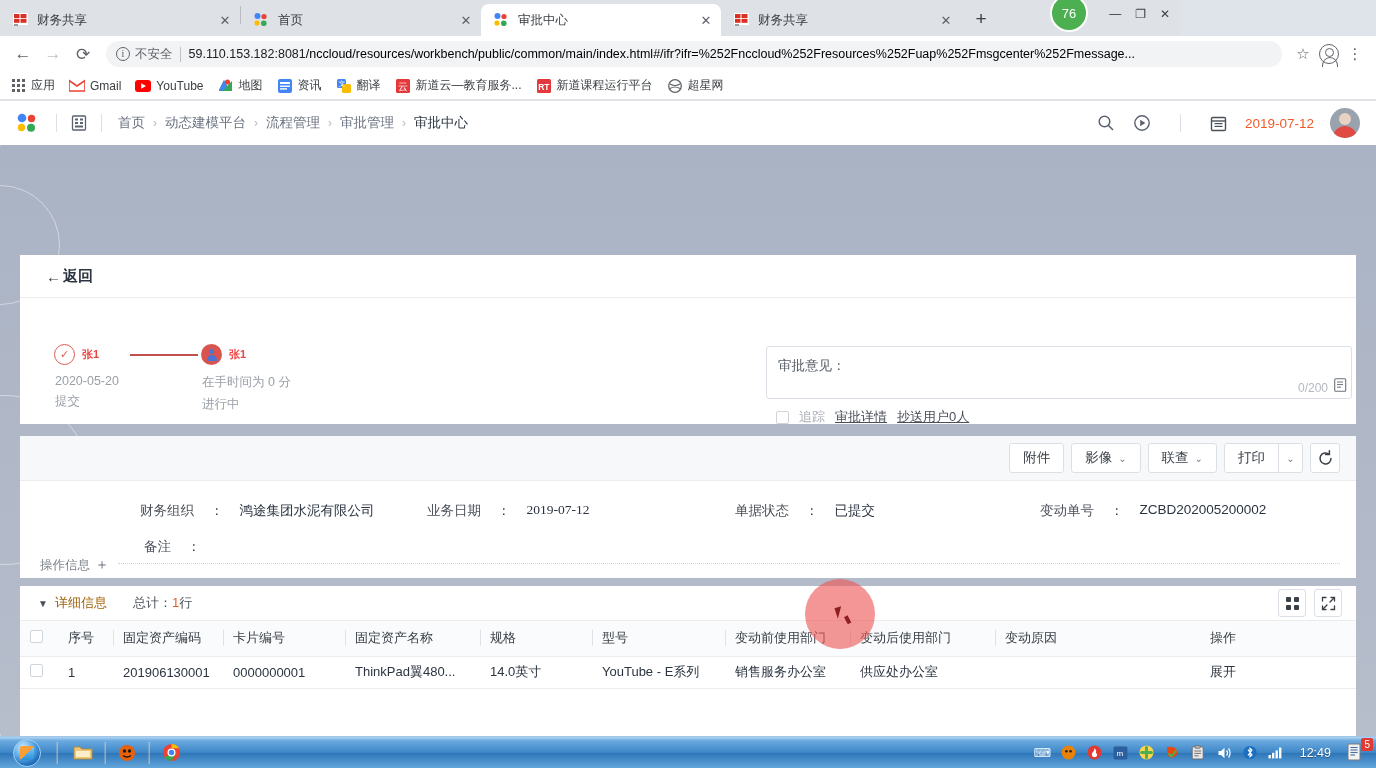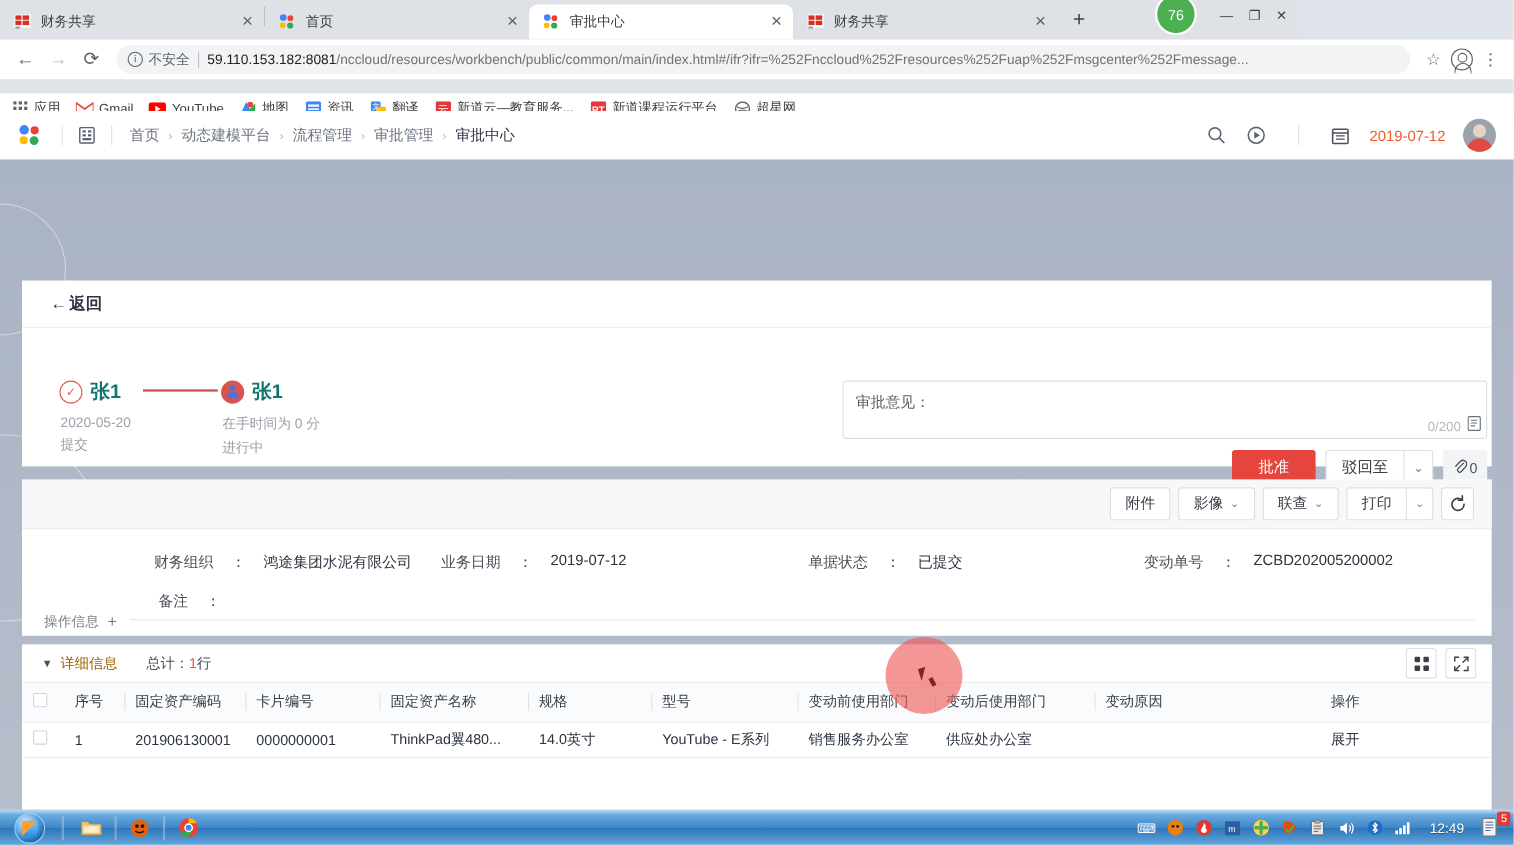--- a/index.html
+++ b/index.html
@@ -77,35 +77,34 @@
   }
   .omnibox .info-ico{
     width:14px;height:14px;border:1.4px solid #5f6368;border-radius:50%;
     flex:0 0 14px; margin-right:5px; font-size:10px; line-height:11px;
     text-align:center; color:#5f6368; font-family:"Liberation Serif",serif;
   }
   .omnibox .insecure{ color:#5f6368; margin-right:7px; white-space:nowrap;}
   .omnibox .vbar{ width:1px;height:15px;background:#bdc1c6;margin-right:8px;}
   .omnibox .url{ white-space:nowrap; overflow:hidden; text-overflow:ellipsis; flex:1 1 auto;}
   .omnibox .url .host{ color:#202124; }
-  .omnibox .url .path{ color:#737373; }
+  .omnibox .url .path{ color:#000000; }
   .tb-icon{ width:26px;height:26px;display:flex;align-items:center;justify-content:center;
     color:#5f6368;font-size:15px;flex:0 0 26px;}
   .avatar-tb{width:20px;height:20px;border-radius:50%;border:1.6px solid #5f6368;
     position:relative;}
   .avatar-tb:before{content:"";position:absolute;left:5px;top:3px;width:7px;height:7px;
     border-radius:50%;border:1.6px solid #5f6368;}
   .avatar-tb:after{content:"";position:absolute;left:1.5px;top:12px;width:14px;height:9px;
     border-radius:50% 50% 0 0 / 90% 90% 0 0;border:1.6px solid #5f6368;border-bottom:none;}
 
   .bookmarks {
     position:absolute; left:0; top:72px; width:1376px; height:28px;
     background:#ffffff; display:flex; align-items:center; padding:0 10px;
     border-bottom:1px solid #e0e0e0;
-    margin-top:13px;
   }
   .bm {
     display:flex;align-items:center;gap:5px;margin-right:14px;
     font-size:12px;color:#3c4043;white-space:nowrap;
   }
   .bm .bmico{ width:16px;height:16px;flex:0 0 16px;display:flex;align-items:center;justify-content:center;}
 
   
   .page { position:absolute; left:0; top:101px; width:1376px; height:635px; background:#ffffff; }
 
@@ -144,21 +143,21 @@
   .flowarea{position:relative;height:126px;padding:20px 0 0 34px;}
   .node{position:absolute;}
   .node .row1{display:flex;align-items:center;gap:7px;}
   .circ-check{width:21px;height:21px;border-radius:50%;border:1.4px solid #e05a52;
     display:flex;align-items:center;justify-content:center;color:#e05a52;font-size:11px;}
   .circ-user{width:21px;height:21px;border-radius:50%;background:#d9534f;
     display:flex;align-items:center;justify-content:center;}
   .circ-user span{display:block;width:12px;height:12px;position:relative;}
   .circ-user span:before{content:"";position:absolute;left:3.5px;top:0;width:5px;height:5px;border-radius:50%;background:#4a74d6;}
   .circ-user span:after{content:"";position:absolute;left:1px;top:6px;width:10px;height:6px;border-radius:5px 5px 0 0;background:#4a74d6;}
-  .node .nm{font-size:18px;color:#0f766e;font-weight:bold;}
+  .node .nm{font-size:11px;color:#ef4444;font-weight:bold;}
   .node .sub{font-size:12.5px;color:#9aa0a8;margin-top:9px;margin-left:1px;}
   .node .sub2{font-size:12.5px;color:#9aa0a8;margin-top:5px;margin-left:1px;}
   .flowline{position:absolute;left:110px;top:230px;width:68px;height:1.6px;background:#c0504d;}
 
   .comment-box{
     position:absolute;left:746px;top:48px;width:586px;
   }
   .ta{
     width:100%;height:53px;border:1px solid #dcdfe6;border-radius:3px;
     position:relative;background:#fff;
@@ -563,20 +562,26 @@
             <span class="cnt">0/200</span>
             <span class="memo">
               <svg width="13" height="14" viewBox="0 0 13 14">
                   <rect x="0.7" y="0.7" width="11" height="12.6" rx="1" fill="none" stroke="#6d737b" stroke-width="1.1"></rect>
                   <line x1="3" y1="4" x2="9" y2="4" stroke="#6d737b" stroke-width="1"></line>
                   <line x1="3" y1="6.6" x2="9" y2="6.6" stroke="#6d737b" stroke-width="1"></line>
                   <line x1="3" y1="9.2" x2="7" y2="9.2" stroke="#6d737b" stroke-width="1"></line>
                 </svg>
             </span>
           </div>
+          <div class="optrow">
+            <span class="cbx"></span>
+            <span class="opt-dim">追踪</span>
+            <span class="opt-link">审批详情</span>
+            <span class="opt-link">抄送用户0人</span>
+          </div>
           <div class="btnrow">
             <span class="btn-primary">批准</span>
             <span class="btn-split">
               <span class="lbl">驳回至</span>
               <span class="cv">⌄</span>
             </span>
             <span class="btn-attach">
               <span>
                 <svg width="13" height="14" viewBox="0 0 13 14">
                     <path d="M9.5 4 L4.5 9 a2 2 0 0 0 2.8 2.8 L11.5 7.2 a3.4 3.4 0 0 0 -4.8 -4.8 L2.4 6.8" fill="none" stroke="#4a5059" stroke-width="1.2" stroke-linecap="round"></path>
@@ -614,21 +619,21 @@
               </svg>
           </span>
         </div>
       </div>
       <div class="fields">
         <div class="fld" style="left:120px;top:21px;">
           <span class="k">财务组织</span>
           <span>：</span>
           <span class="v">鸿途集团水泥有限公司</span>
         </div>
-        <div class="fld" style="left:381px;top:21px;">
+        <div class="fld" style="left:407px;top:21px;font-family:Liberation Serif, serif;">
           <span class="k">业务日期</span>
           <span>：</span>
           <span class="v">2019-07-12</span>
         </div>
         <div class="fld" style="left:715px;top:21px;">
           <span class="k">单据状态</span>
           <span>：</span>
           <span class="v">已提交</span>
         </div>
         <div class="fld" style="left:1020px;top:21px;">

